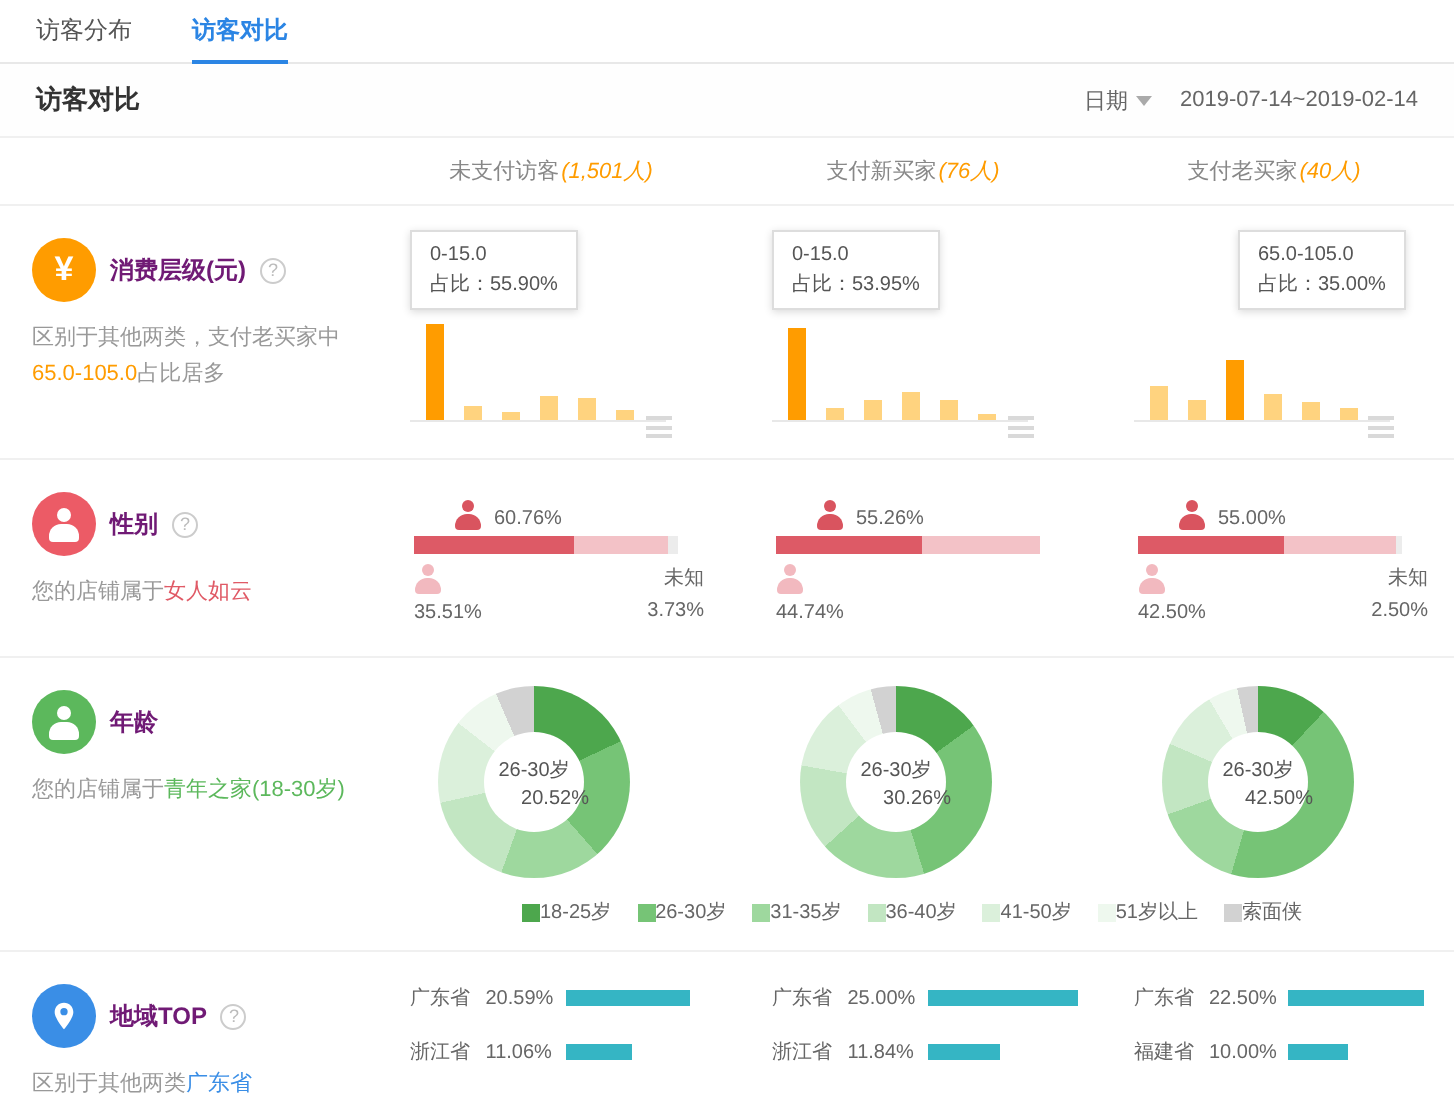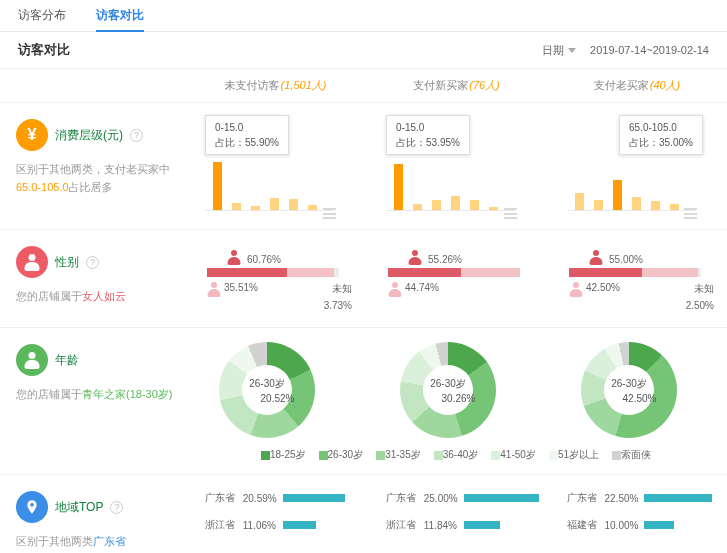--- a/index.html
+++ b/index.html
@@ -27,21 +27,21 @@
   .section.first { border-top:none; }
 
   
   .metric { padding:16px 6px 0 16px; }
   .metric-head { display:flex; align-items:center; gap:7px; }
   .m-icon { width:32px; height:32px; min-width:32px; border-radius:50%; display:flex; align-items:center; justify-content:center; color:#fff; font-size:17px; font-weight:bold; }
   .ic-consume { background:#ff9c00; }
   .ic-gender { background:#ec5b66; }
   .ic-age { background:#5cb85c; }
   .ic-region { background:#3a8ee6; }
-  .m-title { font-size:12px; font-weight:normal; color:#15803d; }
+  .m-title { font-size:12px; font-weight:bold; color:#701a75; }
   .help { width:13px; height:13px; min-width:13px; border:1px solid #ccc; border-radius:50%; color:#bbb; font-size:9px; display:inline-flex; align-items:center; justify-content:center; cursor:pointer; }
   .help::before { content:"?"; }
   .metric-desc { margin-top:9px; font-size:11px; color:#999; line-height:1.65; }
   .hl-orange { color:#ff9c00; }
   .hl-red { color:#e05a66; }
   .hl-green { color:#5cb85c; }
   .hl-blue { color:#3a8ee6; }
 
   
   .person { display:inline-block; width:13px; height:15px; position:relative; color:#999; }
@@ -65,21 +65,21 @@
 
   
   .gender-cell { padding:20px 16px 16px 22px; font-size:10px; color:#666;text-align:center; }
   .g-top { display:flex; align-items:flex-end; gap:7px; margin-left:20px; margin-bottom:3px; }
   .g-bar { display:flex; height:9px; width:132px; background:#f5f5f5; overflow:hidden; }
   .seg { display:block; height:100%; }
   .seg-f { background:#dd5a66; }
   .seg-m { background:#f3c2c7; }
   .seg-u { background:#ececec; }
   .g-bottom { display:flex; justify-content:space-between; width:145px; margin-top:5px; }
-  .g-male { display:flex; flex-direction:row; gap:4px; align-items:flex-start; }
+  .g-male { display:flex; flex-direction:column; gap:4px; align-items:flex-start; }
   .g-unknown { display:flex; flex-direction:column; gap:4px; align-items:flex-end; }
 
   
   .age-cell { padding:14px 0 0 34px; }
   .donut { width:96px; height:96px; border-radius:50%; position:relative; }
   .hole { position:absolute; inset:23px; background:#fff; border-radius:50%; display:flex; flex-direction:column; align-items:center; justify-content:center; }
   .c-label { font-size:10px; color:#555; }
   .c-value { font-size:10px; color:#555; margin-top:2px;margin-left:21px; }
   .age-legend { grid-column:2/5; display:flex; gap:13px; justify-content:center; align-items:center; padding:10px 0 12px; font-size:10px; color:#666; }
   .legend-item { display:inline-flex; align-items:center; gap:0; cursor:pointer; }

